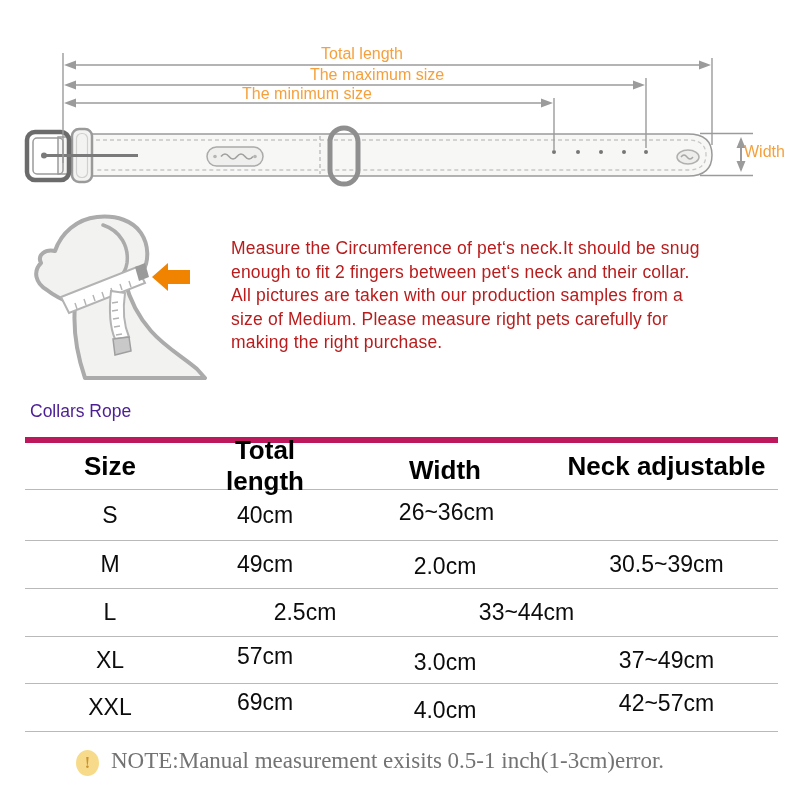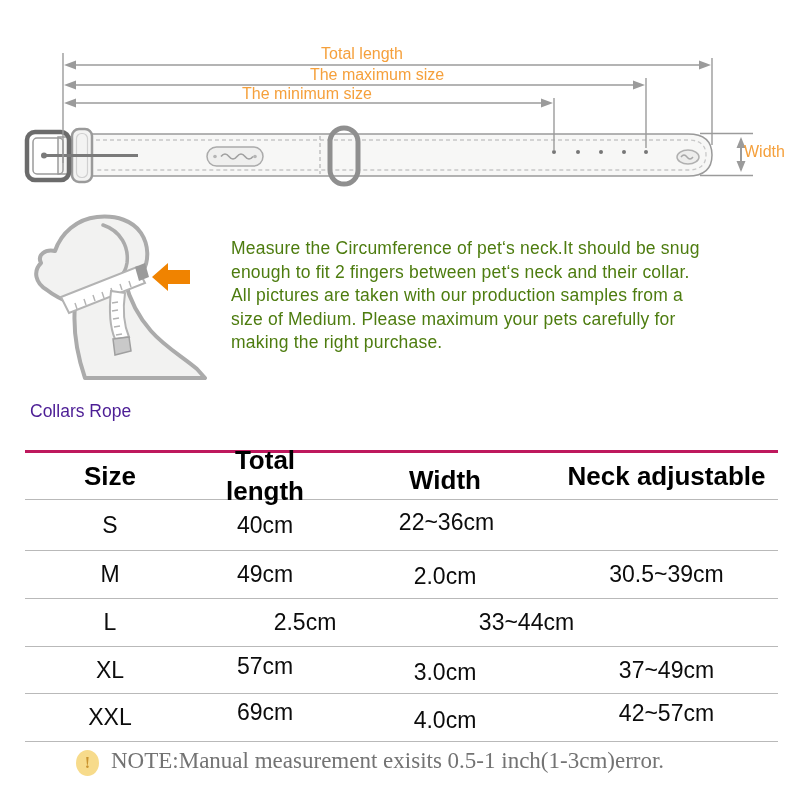--- a/index.html
+++ b/index.html
@@ -12,28 +12,28 @@
   #lbl-total{left:282px;top:45px;width:160px;}
   #lbl-max{left:287px;top:66px;width:180px;}
   #lbl-min{left:217px;top:85px;width:180px;}
   #lbl-width{left:744px;top:143px;width:56px;text-align:left;}
 
   #collar-svg{position:absolute;left:0;top:40px;}
 
   
   #dog-svg{position:absolute;left:25px;top:205px;}
   .measure-text{position:absolute;left:231px;top:237px;font-size:17.5px;line-height:23.5px;
-                color:#4d7c0f;letter-spacing:0.2px;}
+                color:#b91c1c;letter-spacing:0.2px;}
   .measure-text div{white-space:nowrap;}
 
   
   .section-label{position:absolute;left:30px;top:401px;font-size:17.5px;color:#4c1d95;}
 
   
-  .size-table{position:absolute;left:25px;top:437px;width:753px;border-top:3px solid #be185d;margin-top:13px;}
+  .size-table{position:absolute;left:25px;top:437px;width:753px;border-top:6px solid #be185d;}
   .tr{display:flex;align-items:center;border-bottom:1px solid #b9b9b9;height:47px;}
   .tr.th-row{height:46px;}
   .tr.r0{height:50px;}
   .tr.r3{height:46px;}
   .c{text-align:center;font-size:23px;color:#0c0c0c;}
   .c1{width:170px;}.c2{width:140px;}.c3{width:220px;}.c4{width:223px;}
   .th{font-weight:700;font-size:26px;color:#000;}
   .th-row .c3{transform:translateY(4px);}
   .r0 .c3{transform:translateY(-5px);} .r0 .c4{transform:translateY(-3px);}
   .r1 .c3{transform:translateY(2px);}
@@ -152,37 +152,37 @@
       </g>
       <path d="M88,134 L104,132 L106,146 L90,150 Z" fill="#c9c9c9" stroke="#9f9f9f" stroke-width="1.5"></path>
     </g>
     <polygon points="127,72 143,58 143,65 165,65 165,79 143,79 143,86" fill="#F08300"></polygon>
   </svg>
 
   <div class="measure-text">
     <div>Measure the Circumference of pet‘s neck.It should be snug</div>
     <div>enough to fit 2 fingers between pet‘s neck and their collar.</div>
     <div>All pictures are taken with our production samples from a</div>
-    <div>size of Medium. Please maximum your pets carefully for</div>
+    <div>size of Medium. Please measure right pets carefully for</div>
     <div>making the right purchase.</div>
   </div>
 
   <div class="section-label">Collars Rope</div>
 
   <div class="size-table">
     <div class="tr th-row">
       <div class="c c1 th">Size</div>
       <div class="c c2 th">Total length</div>
       <div class="c c3 th">Width</div>
       <div class="c c4 th">Neck adjustable</div>
     </div>
     <div class="tr r0">
       <div class="c c1">S</div>
       <div class="c c2">40cm</div>
-      <div class="c c4">22~36cm</div>
+      <div class="c c4">26~36cm</div>
     </div>
     <div class="tr r1">
       <div class="c c1">M</div>
       <div class="c c2">49cm</div>
       <div class="c c3">2.0cm</div>
       <div class="c c4">30.5~39cm</div>
     </div>
     <div class="tr r2">
       <div class="c c1">L</div>
       <div class="c c3">2.5cm</div>

